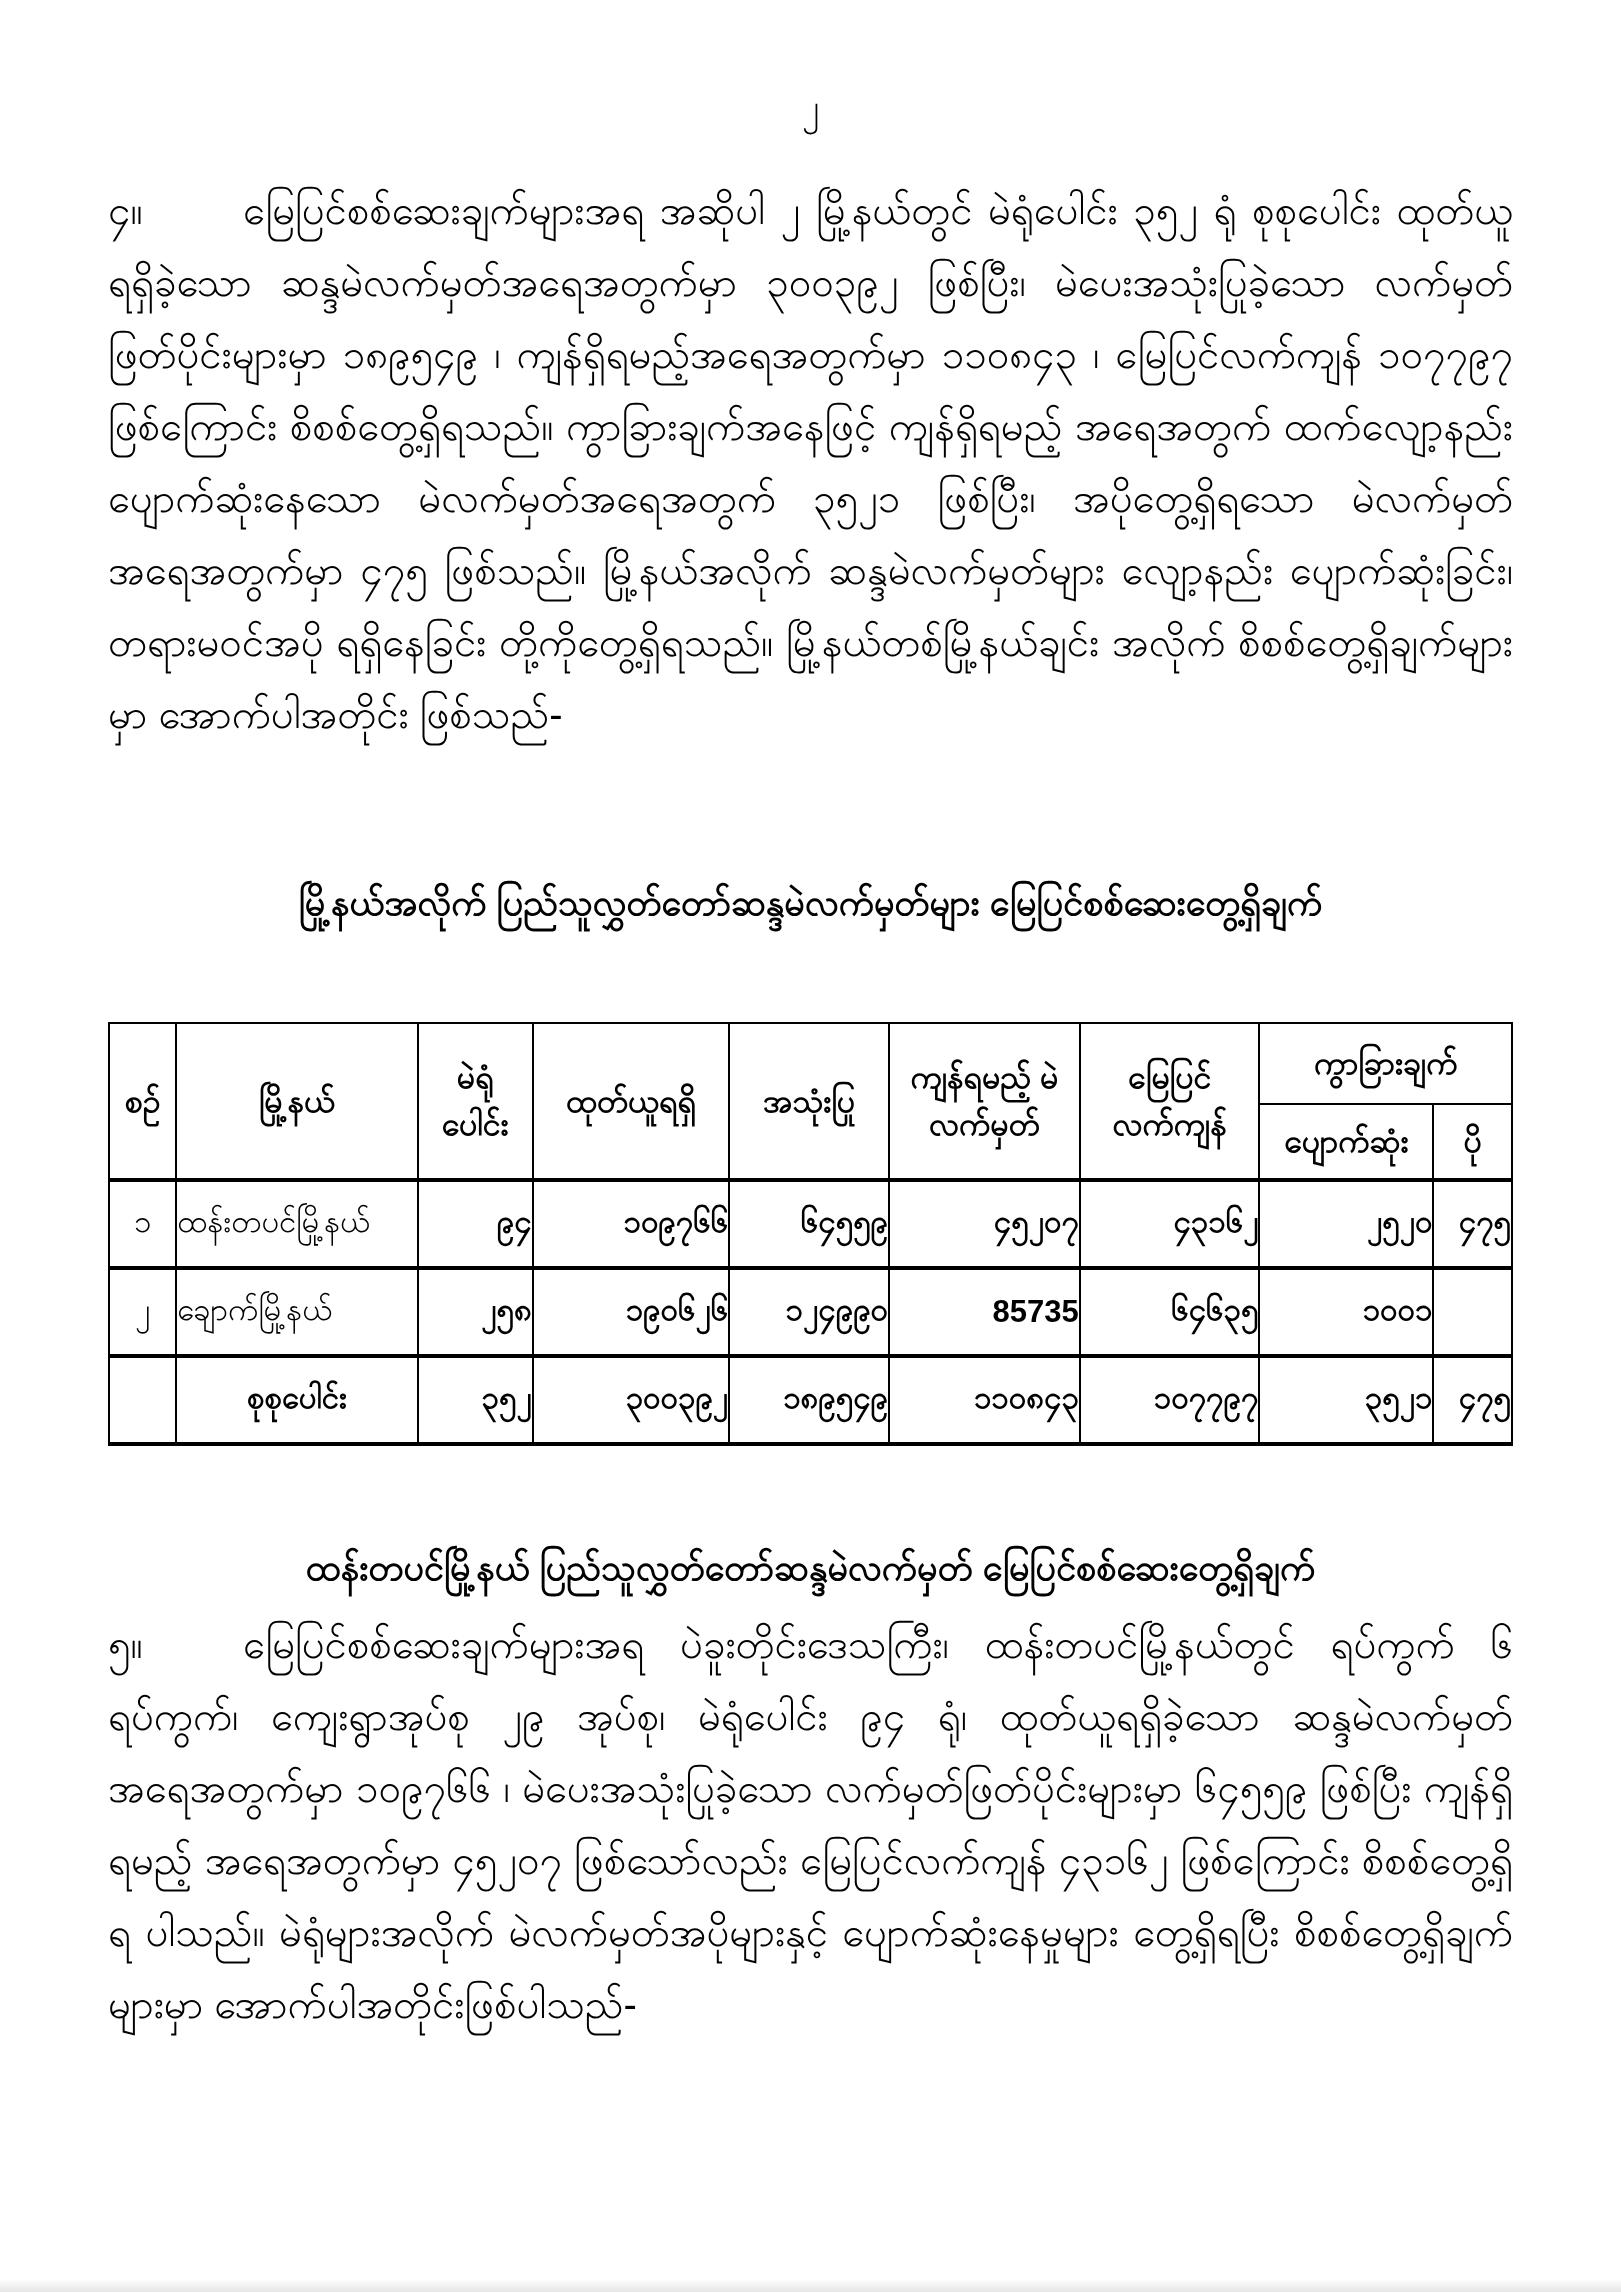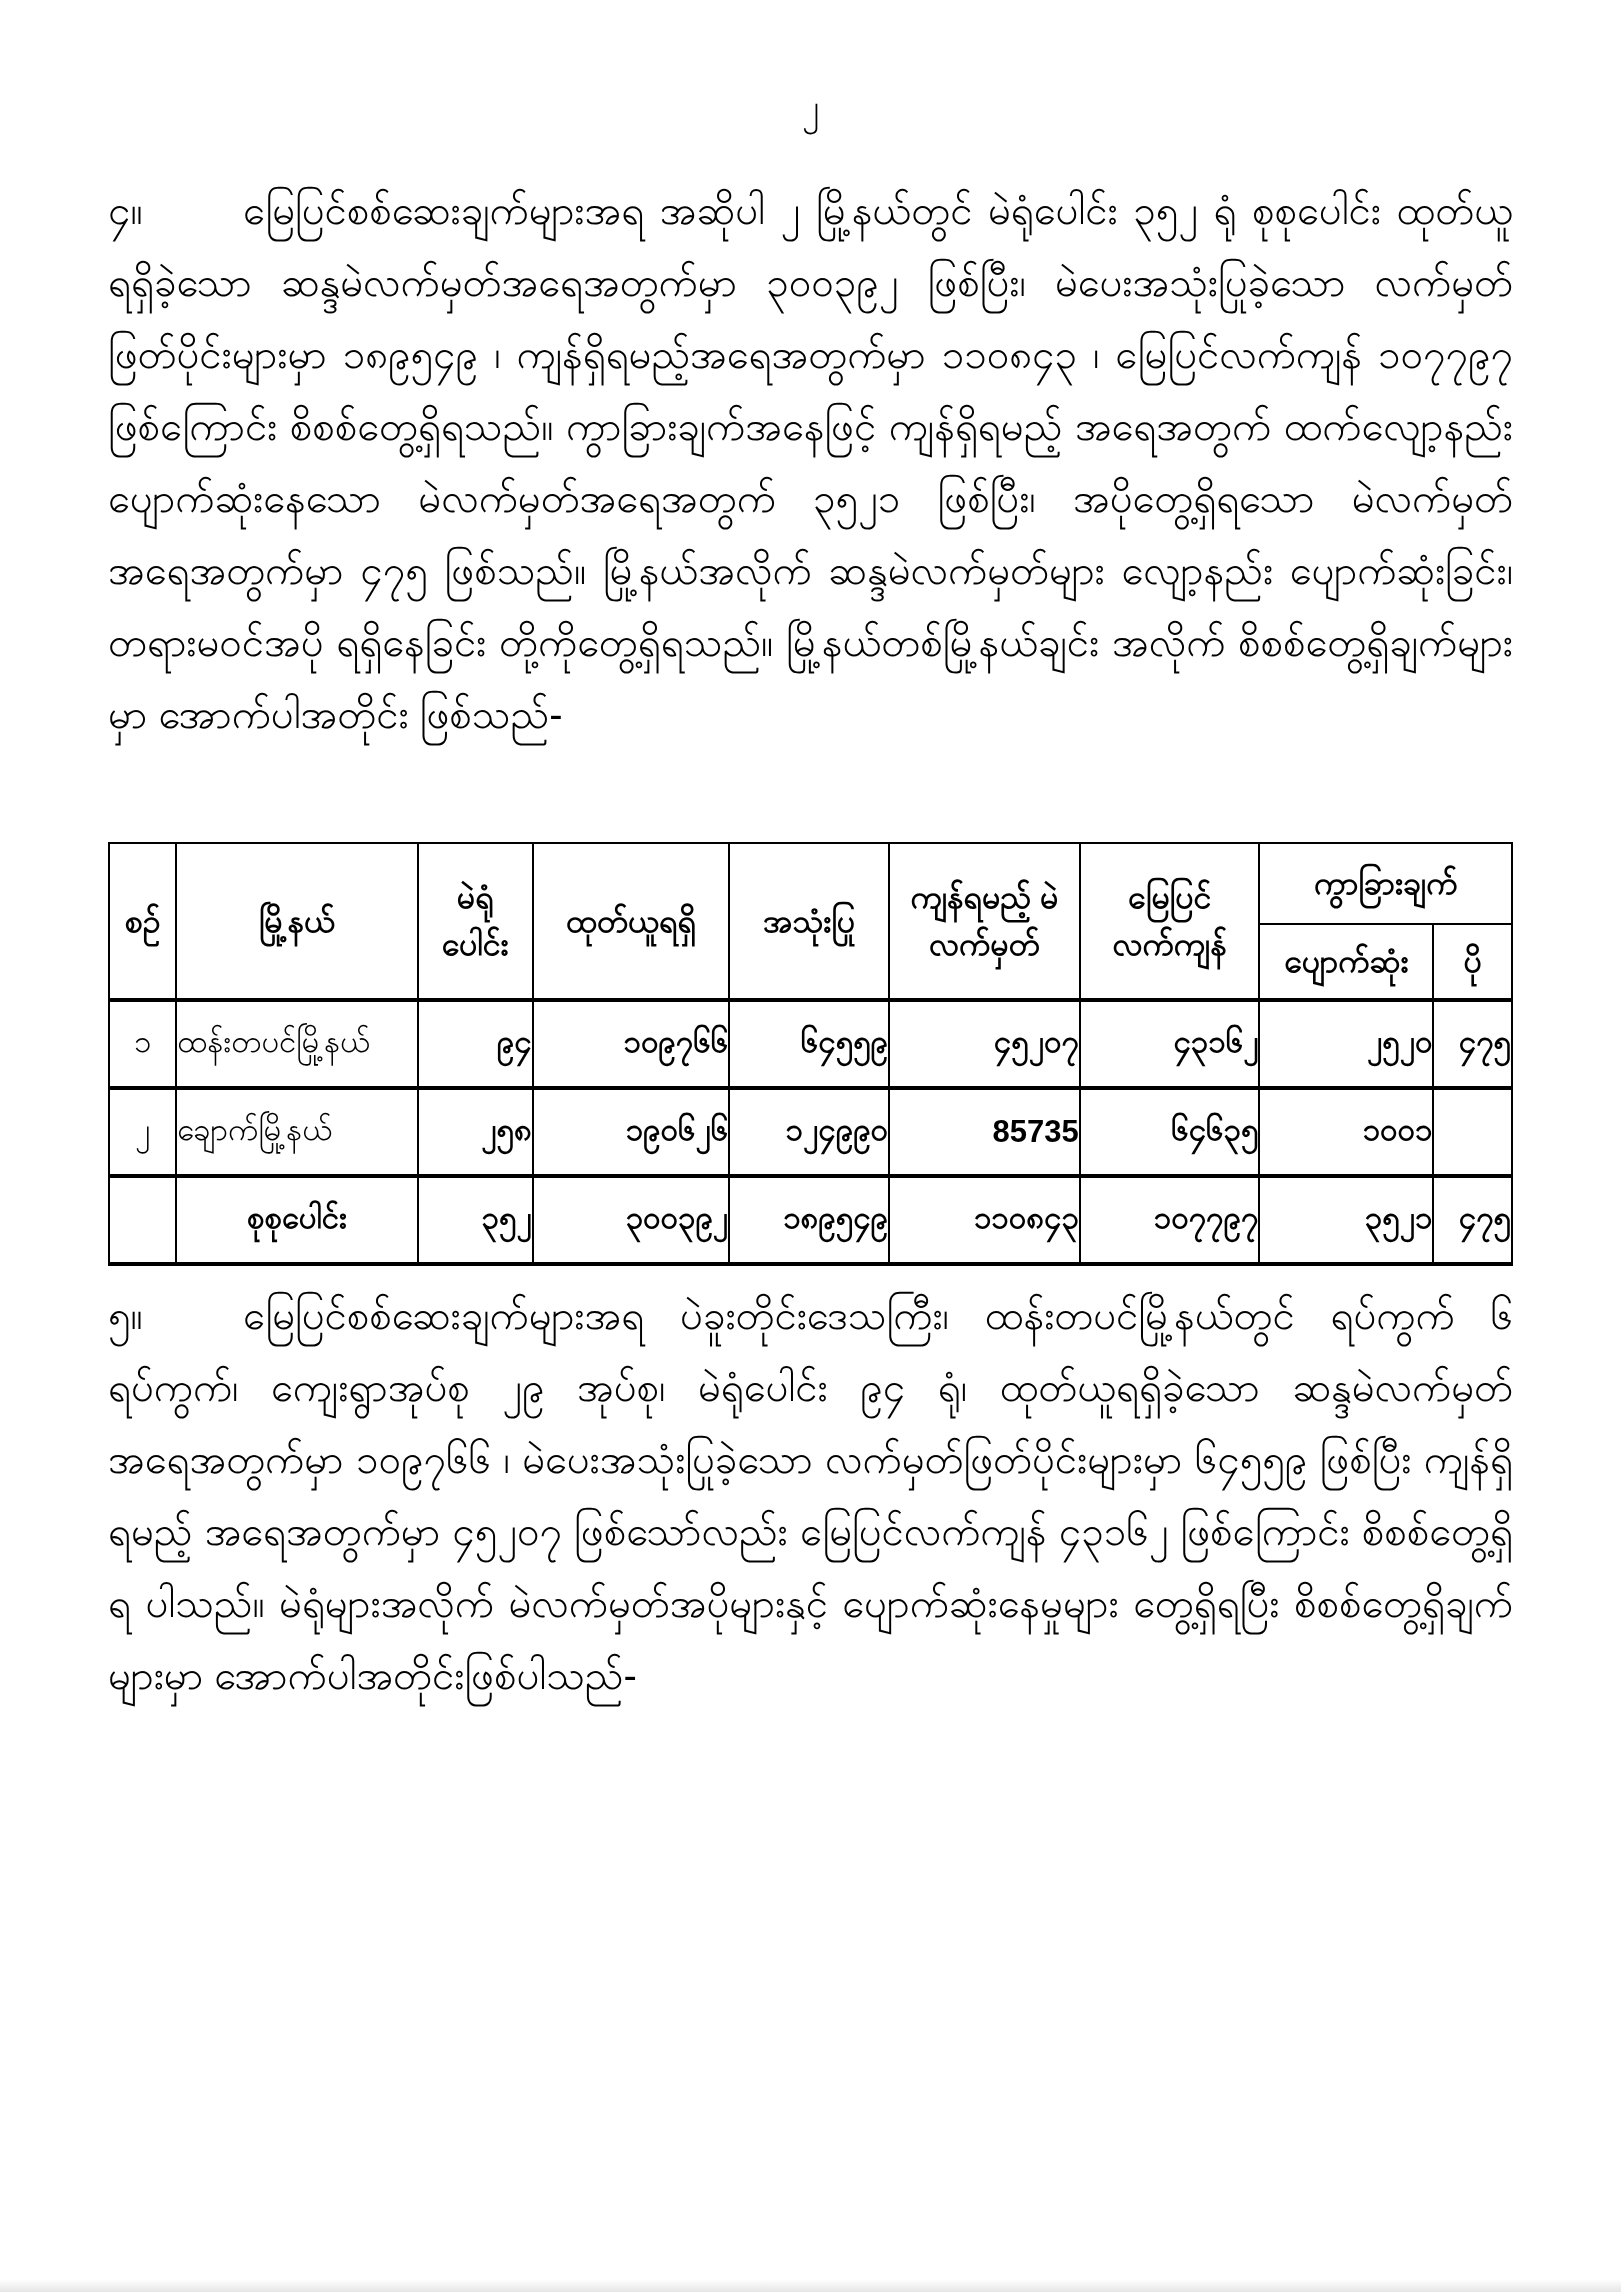--- a/index.html
+++ b/index.html
@@ -101,20 +101,21 @@
 </style>
 </head>
 <body>
 
 <div class="page">
 
   <div class="page-number">၂</div>
 
   <p class="body-para para-4"><span class="para-num">၄။</span><span>မြေပြင်စစ်ဆေးချက်များအရ အဆိုပါ ၂ မြို့နယ်တွင် မဲရုံပေါင်း ၃၅၂ ရုံ စုစုပေါင်း ထုတ်ယူရရှိခဲ့သော ဆန္ဒမဲလက်မှတ်အရေအတွက်မှာ ၃၀၀၃၉၂ ဖြစ်ပြီး၊ မဲပေးအသုံးပြုခဲ့သော လက်မှတ်ဖြတ်ပိုင်းများမှာ ၁၈၉၅၄၉ ၊ ကျန်ရှိရမည့်အရေအတွက်မှာ ၁၁၀၈၄၃ ၊ မြေပြင်လက်ကျန် ၁၀၇၇၉၇ ဖြစ်ကြောင်း စိစစ်တွေ့ရှိရသည်။ ကွာခြားချက်အနေဖြင့် ကျန်ရှိရမည့် အရေအတွက် ထက်လျော့နည်းပျောက်ဆုံးနေသော မဲလက်မှတ်အရေအတွက် ၃၅၂၁ ဖြစ်ပြီး၊ အပိုတွေ့ရှိရသော မဲလက်မှတ်အရေအတွက်မှာ ၄၇၅ ဖြစ်သည်။ မြို့နယ်အလိုက် ဆန္ဒမဲလက်မှတ်များ လျော့နည်း ပျောက်ဆုံးခြင်း၊ တရားမဝင်အပို ရရှိနေခြင်း တို့ကိုတွေ့ရှိရသည်။ မြို့နယ်တစ်မြို့နယ်ချင်း အလိုက် စိစစ်တွေ့ရှိချက်များမှာ အောက်ပါအတိုင်း ဖြစ်သည်-</span></p>
 
+  <div class="doc-heading table-title">မြို့နယ်အလိုက် ပြည်သူလွှတ်တော်ဆန္ဒမဲလက်မှတ်များ မြေပြင်စစ်ဆေးတွေ့ရှိချက်</div>
 
   <table class="results-table">
     <colgroup>
       <col style="width:4.8%">
       <col style="width:17.2%">
       <col style="width:8.2%">
       <col style="width:14.0%">
       <col style="width:11.4%">
       <col style="width:13.6%">
       <col style="width:12.8%">
@@ -167,19 +168,20 @@
         <td class="cell-num">၃၀၀၃၉၂</td>
         <td class="cell-num">၁၈၉၅၄၉</td>
         <td class="cell-num">၁၁၀၈၄၃</td>
         <td class="cell-num">၁၀၇၇၉၇</td>
         <td class="cell-num">၃၅၂၁</td>
         <td class="cell-num">၄၇၅</td>
       </tr>
     </tbody>
   </table>
 
+  <div class="doc-heading section-title">ထန်းတပင်မြို့နယ် ပြည်သူလွှတ်တော်ဆန္ဒမဲလက်မှတ် မြေပြင်စစ်ဆေးတွေ့ရှိချက်</div>
 
   <p class="body-para para-5"><span class="para-num">၅။</span><span>မြေပြင်စစ်ဆေးချက်များအရ ပဲခူးတိုင်းဒေသကြီး၊ ထန်းတပင်မြို့နယ်တွင် ရပ်ကွက် ၆ ရပ်ကွက်၊ ကျေးရွာအုပ်စု ၂၉ အုပ်စု၊ မဲရုံပေါင်း ၉၄ ရုံ၊ ထုတ်ယူရရှိခဲ့သော ဆန္ဒမဲလက်မှတ်အရေအတွက်မှာ ၁၀၉၇၆၆ ၊ မဲပေးအသုံးပြုခဲ့သော လက်မှတ်ဖြတ်ပိုင်းများမှာ ၆၄၅၅၉ ဖြစ်ပြီး ကျန်ရှိရမည့် အရေအတွက်မှာ ၄၅၂၀၇ ဖြစ်သော်လည်း မြေပြင်လက်ကျန် ၄၃၁၆၂ ဖြစ်ကြောင်း စိစစ်တွေ့ရှိရ ပါသည်။ မဲရုံများအလိုက် မဲလက်မှတ်အပိုများနှင့် ပျောက်ဆုံးနေမှုများ တွေ့ရှိရပြီး စိစစ်တွေ့ရှိချက်များမှာ အောက်ပါအတိုင်းဖြစ်ပါသည်-</span></p>
 
 </div>
 
 <div class="bottom-edge"></div>
 
 
 </body></html>

